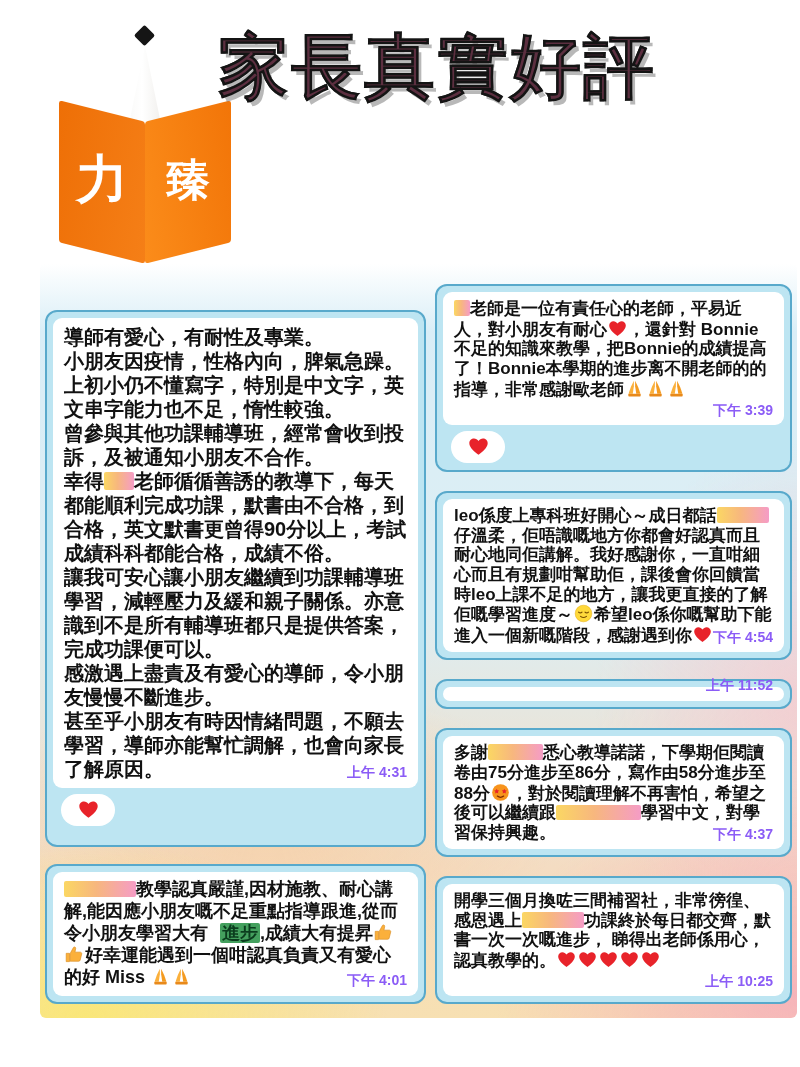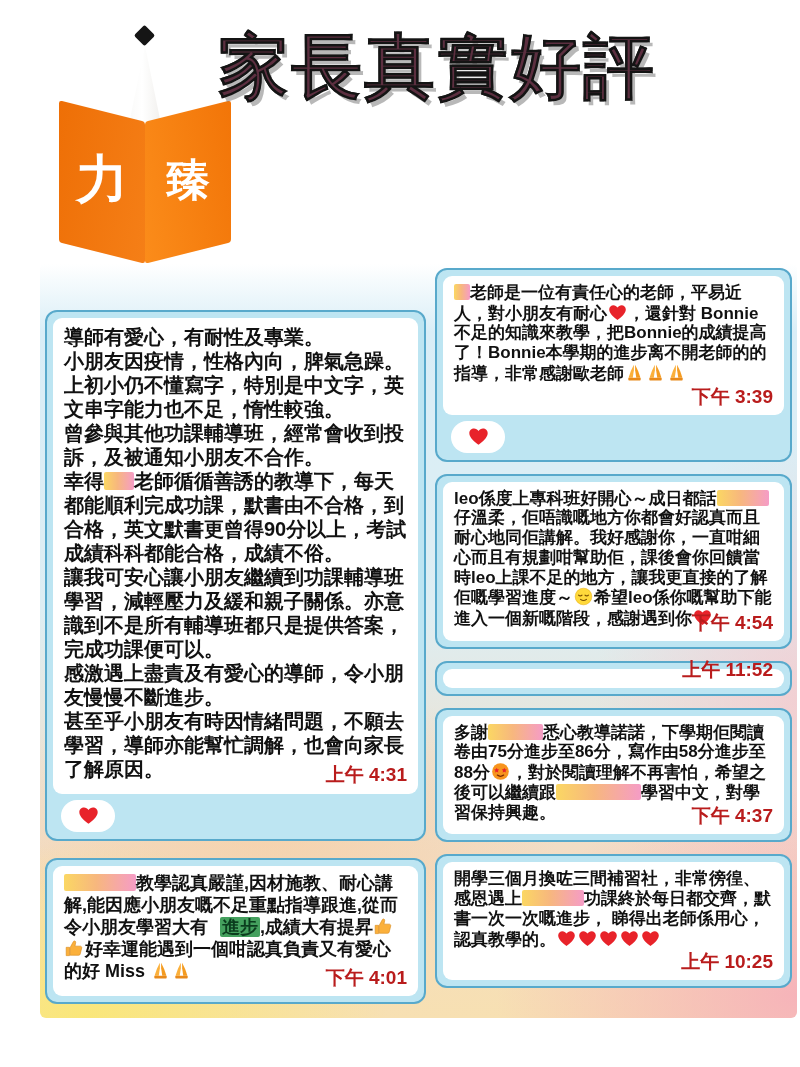--- a/index.html
+++ b/index.html
@@ -31,30 +31,30 @@
   
   .collage{position:absolute;left:40px;top:264px;width:757px;box-sizing:border-box;padding:4px 5px 14px 5px;border-radius:6px;
     background:
       radial-gradient(ellipse 430px 250px at 6% 100%, rgba(250,231,118,.95), rgba(250,231,118,0) 70%),
       radial-gradient(ellipse 430px 300px at 100% 97%, rgba(246,176,186,.92), rgba(246,176,186,0) 70%),
       radial-gradient(ellipse 280px 360px at 100% 58%, rgba(247,197,204,.7), rgba(247,197,204,0) 72%),
       radial-gradient(ellipse 420px 200px at 30% 74%, rgba(248,200,150,.55), rgba(248,200,150,0) 70%),
       linear-gradient(180deg,#ffffff 0%,#d9eef7 9%,#ddeef3 46%,#f4dcc2 80%,#f7e0b2 100%);
     display:flex;gap:9px;}
   .col-left{width:381px;display:flex;flex-direction:column;gap:17px;padding-top:42px;box-sizing:border-box;}
-  .col-right{flex:1;display:flex;flex-direction:column;gap:12px;}
+  .col-right{flex:1;display:flex;flex-direction:column;gap:19px;margin-top:16px;}
 
   
   .box{background:#bde5f2;border:2px solid #58a9cb;border-radius:12px;padding:6px;box-sizing:border-box;}
   .bubble{background:#ffffff;border-radius:9px;padding:7px 11px;color:#111;}
   .para{margin:0;}
   .bubble-main{font-size:20px;line-height:1.2;font-weight:700;}
   .bubble-bl{font-size:18px;line-height:1.22;font-weight:700;}
   .bubble-sm{font-size:17px;line-height:1.16;font-weight:700;}
-  .time{text-align:right;font-size:19px;font-weight:700;color:#b91c1c;padding-top:2px;}
+  .time{text-align:right;font-size:14px;font-weight:700;color:#8b5cf6;padding-top:2px;}
   .time.inline{margin-top:-19px;}
   .reaction{width:54px;height:32px;background:#ffffff;border-radius:16px;margin:6px 0 1px 8px;display:flex;align-items:center;justify-content:center;}
   .reaction .emj{width:21px;height:21px;}
 
   .redact{display:inline-block;height:0.92em;vertical-align:-2px;border-radius:2px;
           background:linear-gradient(90deg,#fbd763 0%,#f7b77e 45%,#f59cc6 100%);}
   .hl{background:#44a05e;color:#0b3d1e;padding:0 2px;border-radius:2px;margin-left:12px;}
 
   .emj{display:inline-block;width:19px;height:19px;vertical-align:-3px;margin:0 1px;}
   .emj svg{width:100%;height:100%;display:block;}

